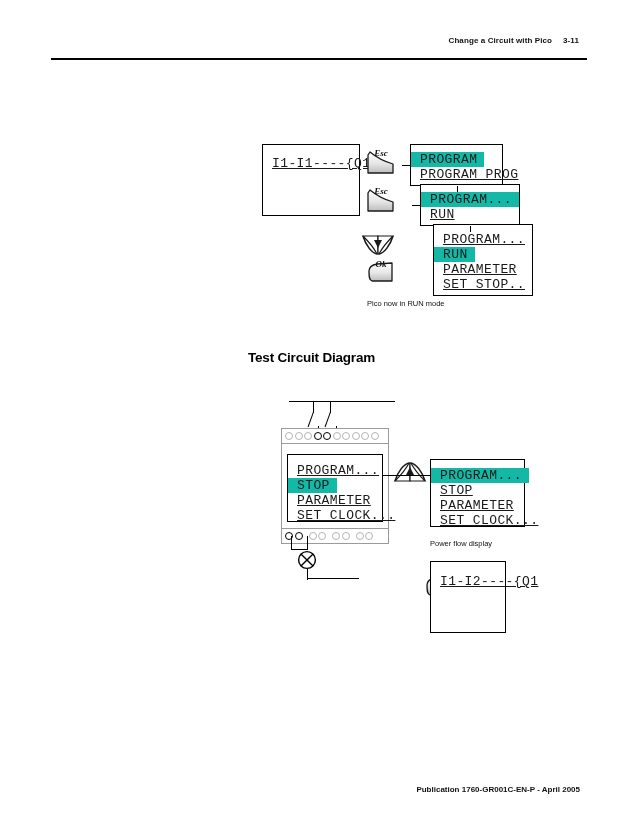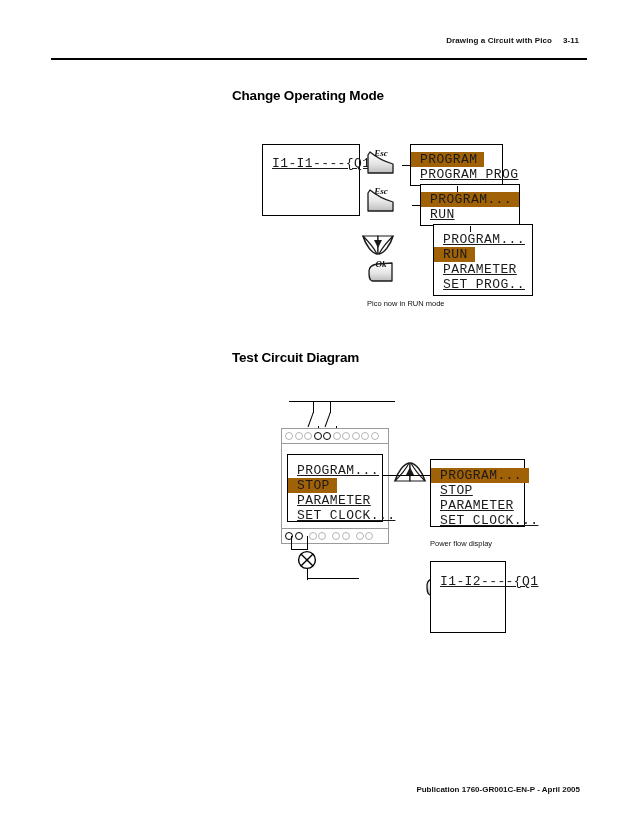--- a/index.html
+++ b/index.html
@@ -28,34 +28,34 @@
     font-size:8px;font-weight:700;color:#111;white-space:nowrap;
   }
 
   
   .section-title{
     position:absolute;left:232px;
     font-size:13.5px;font-weight:700;letter-spacing:-.2px;
     color:#000;white-space:nowrap;
   }
   #h-change{top:88px;}
-  #h-test{top:350px;}
+  #h-test{top:350px;margin-left:16px;}
 
   
   .lcd{
     position:absolute;box-sizing:border-box;
     background:#fff;border:1.6px solid #000;
     font-family:"Liberation Mono", monospace;
     font-size:13px;line-height:15px;color:#1a1a1a;
     letter-spacing:.4px;
     text-decoration:underline;
   }
   .lcd .row{white-space:pre;padding-left:9px;}
   .lcd .row.hl{
-    background:#a16207;display:inline-block;padding-left:9px;padding-right:7px;
+    background:#14b8a6;display:inline-block;padding-left:9px;padding-right:7px;
   }
   .lcd .rowwrap{display:block;}
 
   
   #lcd-circuit1{left:262px;top:144px;width:98px;height:72px;padding-top:11px;}
   #menu-1{left:410px;top:144px;width:93px;height:42px;padding-top:7px;}
   #menu-2{left:420px;top:184px;width:100px;height:42px;padding-top:7px;}
   #menu-3{left:433px;top:224px;width:100px;height:72px;padding-top:7px;}
   #lcd-device{left:287px;top:454px;width:96px;height:68px;padding-top:8px;}
   #menu-power{left:430px;top:459px;width:95px;height:68px;padding-top:8px;}
@@ -141,25 +141,24 @@
   #link-c{left:457px;top:186px;height:6px;}
   #link-d{left:470px;top:226px;height:6px;}
   #link-e{left:383px;top:475px;width:48px;}
 </style>
 </head>
 <body>
 
 <div class="page">
 
   <div class="header-text">
-    <span>Drawing a Circuit with Pico</span><span class="pg">3-11</span>
+    <span>Change a Circuit with Pico</span><span class="pg">3-11</span>
   </div>
   <div class="header-rule"></div>
 
-  <div class="section-title" id="h-change">Change Operating Mode</div>
 
   <div class="lcd" id="lcd-circuit1">
     <span class="row">I1-I1----{Q1</span>
   </div>
 
   <div class="keycap" id="key-esc1">
     <svg viewBox="0 0 30 26" xmlns="http://www.w3.org/2000/svg">
       <defs>
         <linearGradient id="kg1" x1="0" y1="0" x2="0" y2="1">
           <stop offset="0%" stop-color="#ffffff"></stop>
@@ -203,21 +202,21 @@
 
   <div class="lcd" id="menu-2">
     <span class="rowwrap"><span class="row hl">PROGRAM...</span></span>
     <span class="rowwrap"><span class="row">RUN</span></span>
   </div>
 
   <div class="lcd" id="menu-3">
     <span class="rowwrap"><span class="row">PROGRAM...</span></span>
     <span class="rowwrap"><span class="row hl">RUN</span></span>
     <span class="rowwrap"><span class="row">PARAMETER</span></span>
-    <span class="rowwrap"><span class="row">SET PROG..</span></span>
+    <span class="rowwrap"><span class="row">SET STOP..</span></span>
   </div>
 
   <div class="line hline" id="link-a"></div>
   <div class="line hline" id="link-b"></div>
   <div class="line vline" id="link-c"></div>
   <div class="line vline" id="link-d"></div>
 
   <div class="caption" id="cap-run">Pico now in RUN mode</div>
 
   <div class="section-title" id="h-test">Test Circuit Diagram</div>

